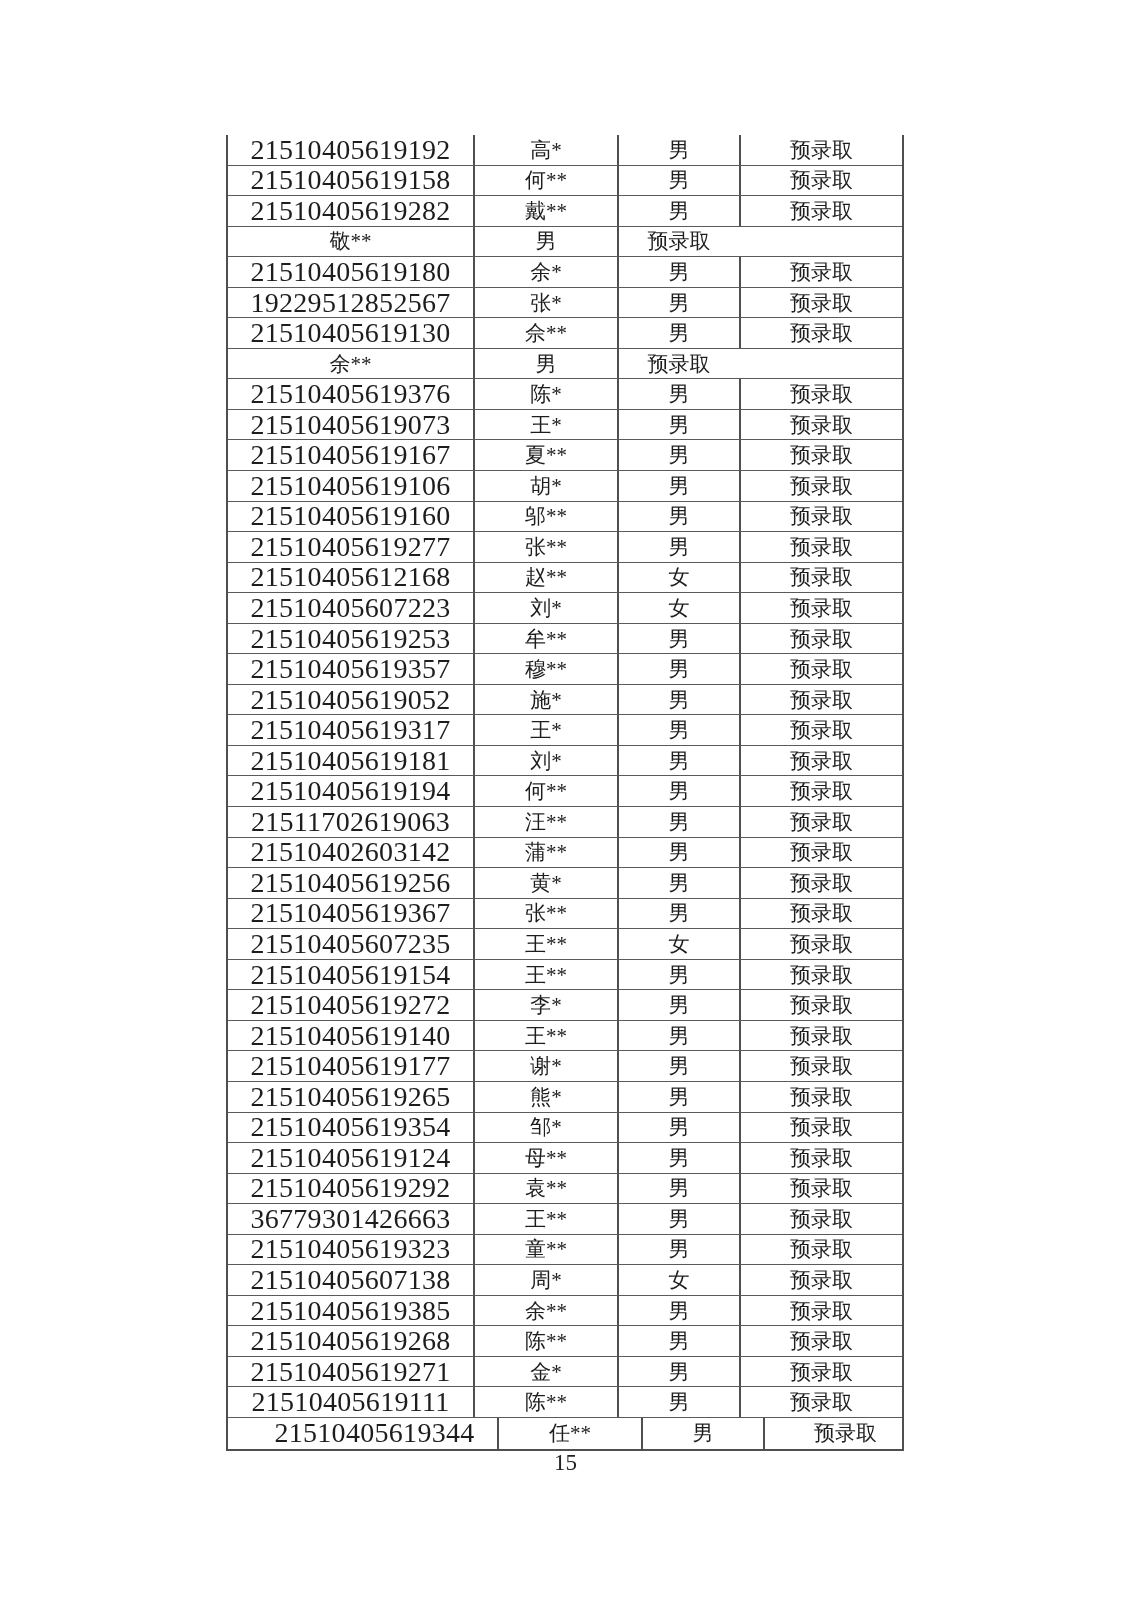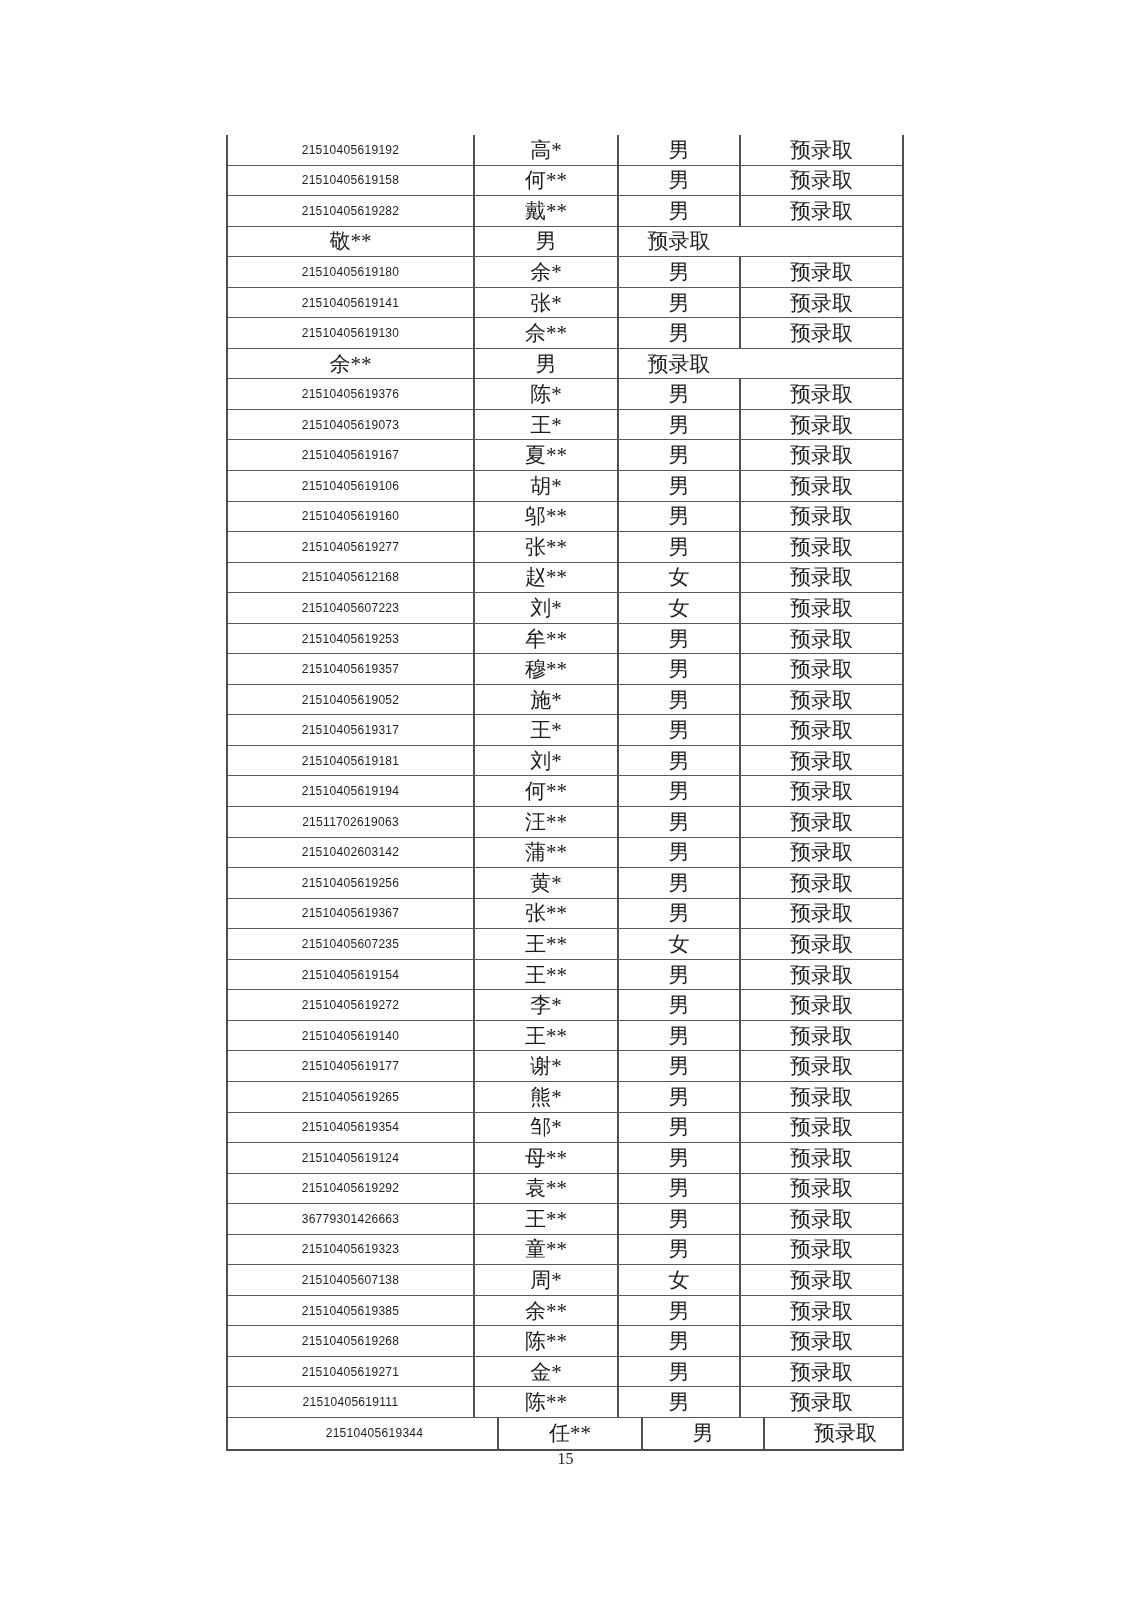--- a/index.html
+++ b/index.html
@@ -43,36 +43,36 @@
     justify-content: center;
     box-sizing: border-box;
     color: #1d1d1d;
     white-space: nowrap;
     overflow: hidden;
   }
   .cell + .cell {
     border-left: 2px solid #4f4f4f;
   }
   .cell-id {
-    font-family: Liberation Sans, sans-serif;
-    font-size: 12px;
+    font-family: Liberation Serif, serif;
+    font-size: 28px;
     letter-spacing: 0.3px;
   }
   .cell-cn {
     font-family: "Liberation Serif", serif;
     font-size: 21px;
   }
   .page-number {
     position: absolute;
     left: 0;
     top: 1450px;
     width: 1131px;
     text-align: center;
     font-family: "Liberation Serif", serif;
-    font-size: 16px;
+    font-size: 23px;
     color: #222222;
   }
 </style>
 </head>
 <body>
 
 <div class="page">
 
   <div class="admission-table">
     <div class="t-row">
@@ -103,21 +103,21 @@
     </div>
 
     <div class="t-row">
       <div class="cell cell-id">21510405619180</div>
       <div class="cell cell-cn">余*</div>
       <div class="cell cell-cn">男</div>
       <div class="cell cell-cn">预录取</div>
     </div>
 
     <div class="t-row">
-      <div class="cell cell-id">21510405619141</div>
+      <div class="cell cell-id">19229512852567</div>
       <div class="cell cell-cn">张*</div>
       <div class="cell cell-cn">男</div>
       <div class="cell cell-cn">预录取</div>
     </div>
 
     <div class="t-row">
       <div class="cell cell-id">21510405619130</div>
       <div class="cell cell-cn">佘**</div>
       <div class="cell cell-cn">男</div>
       <div class="cell cell-cn">预录取</div>

